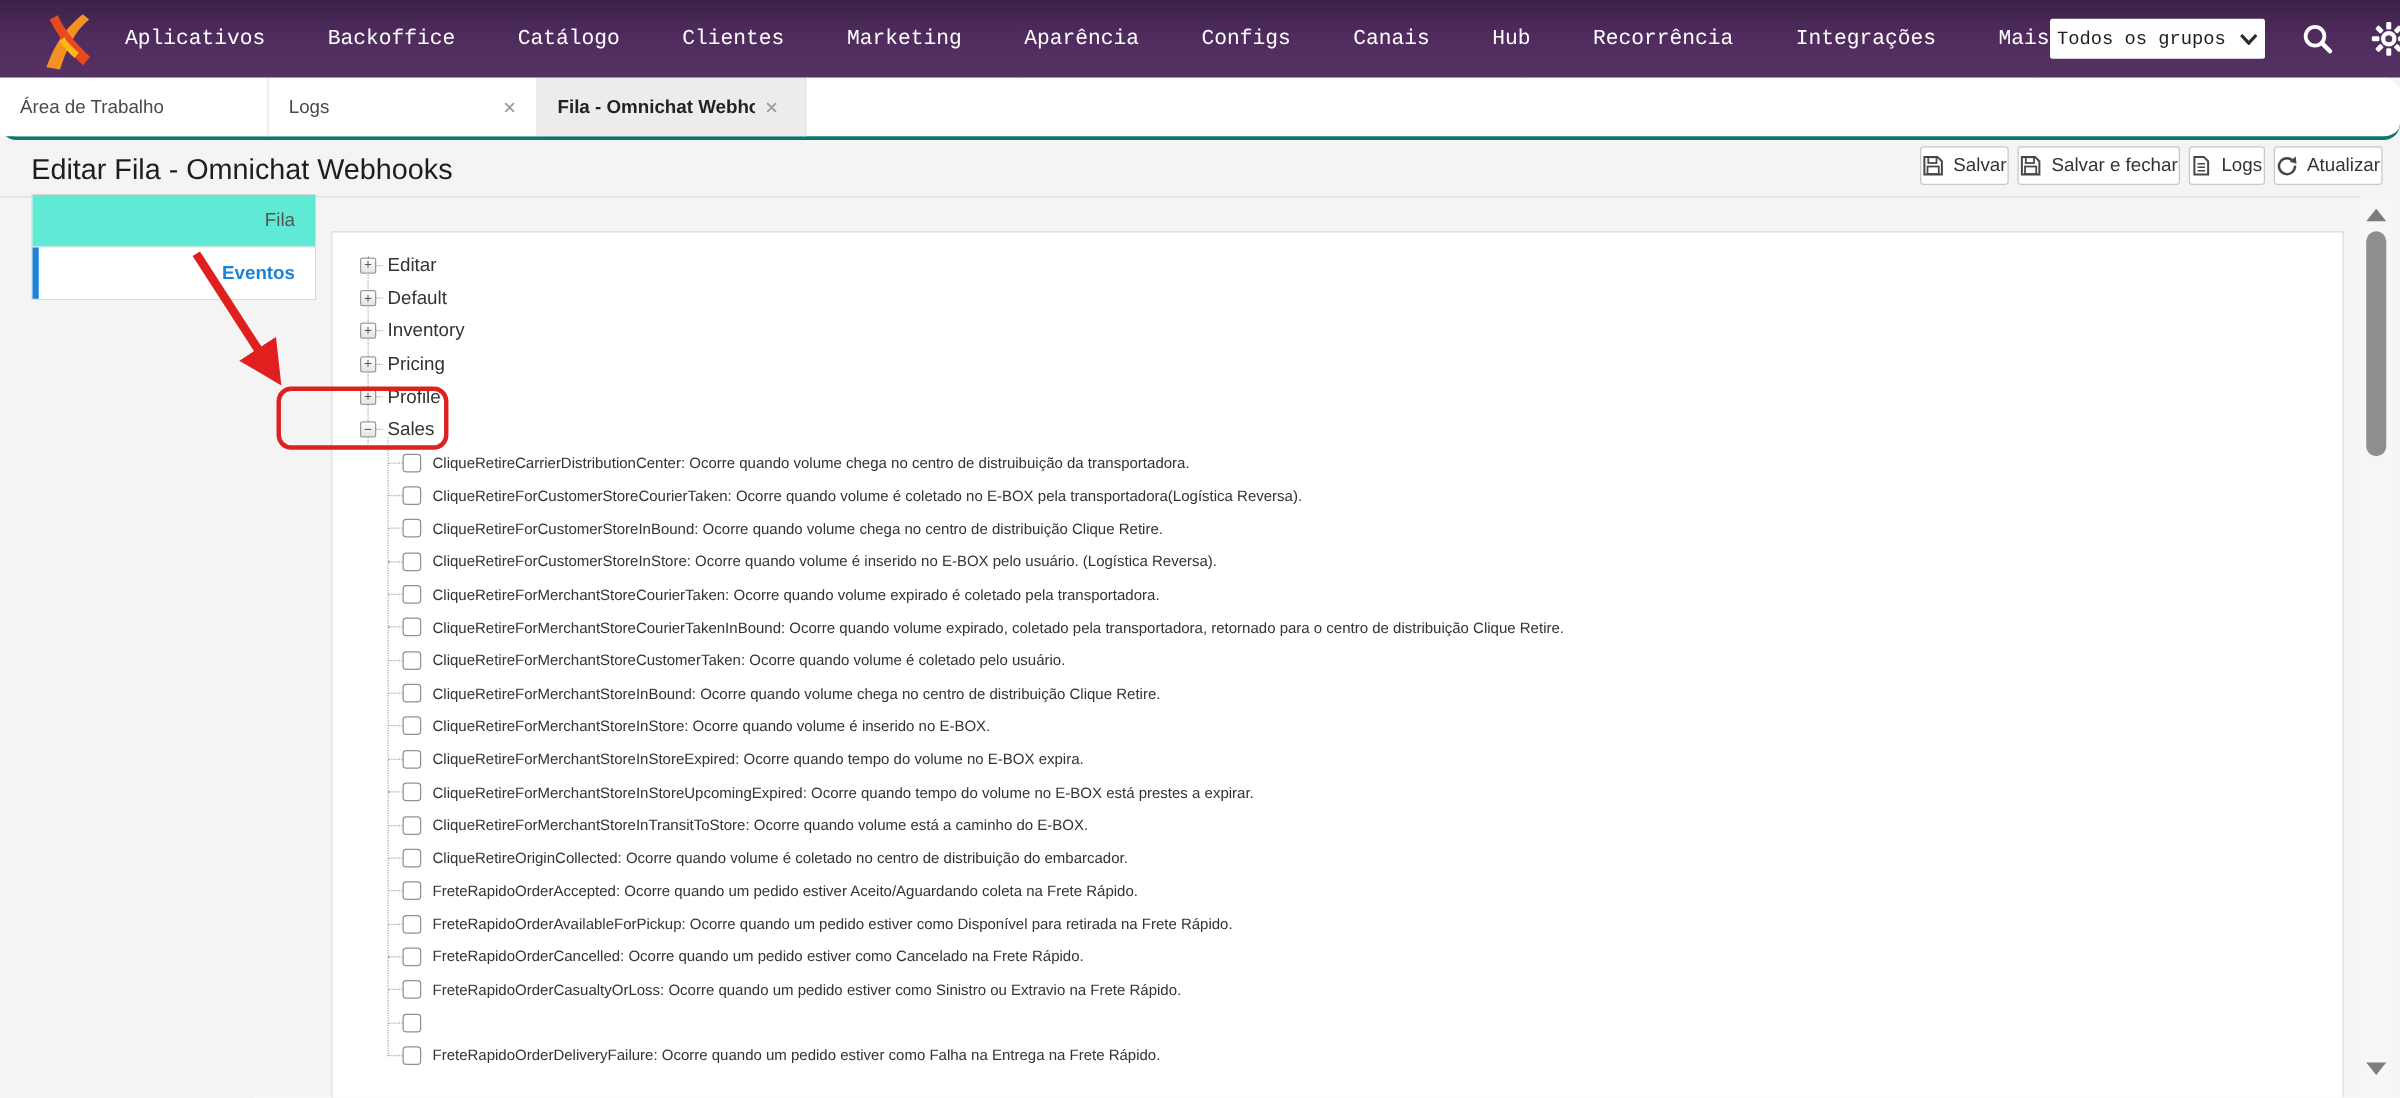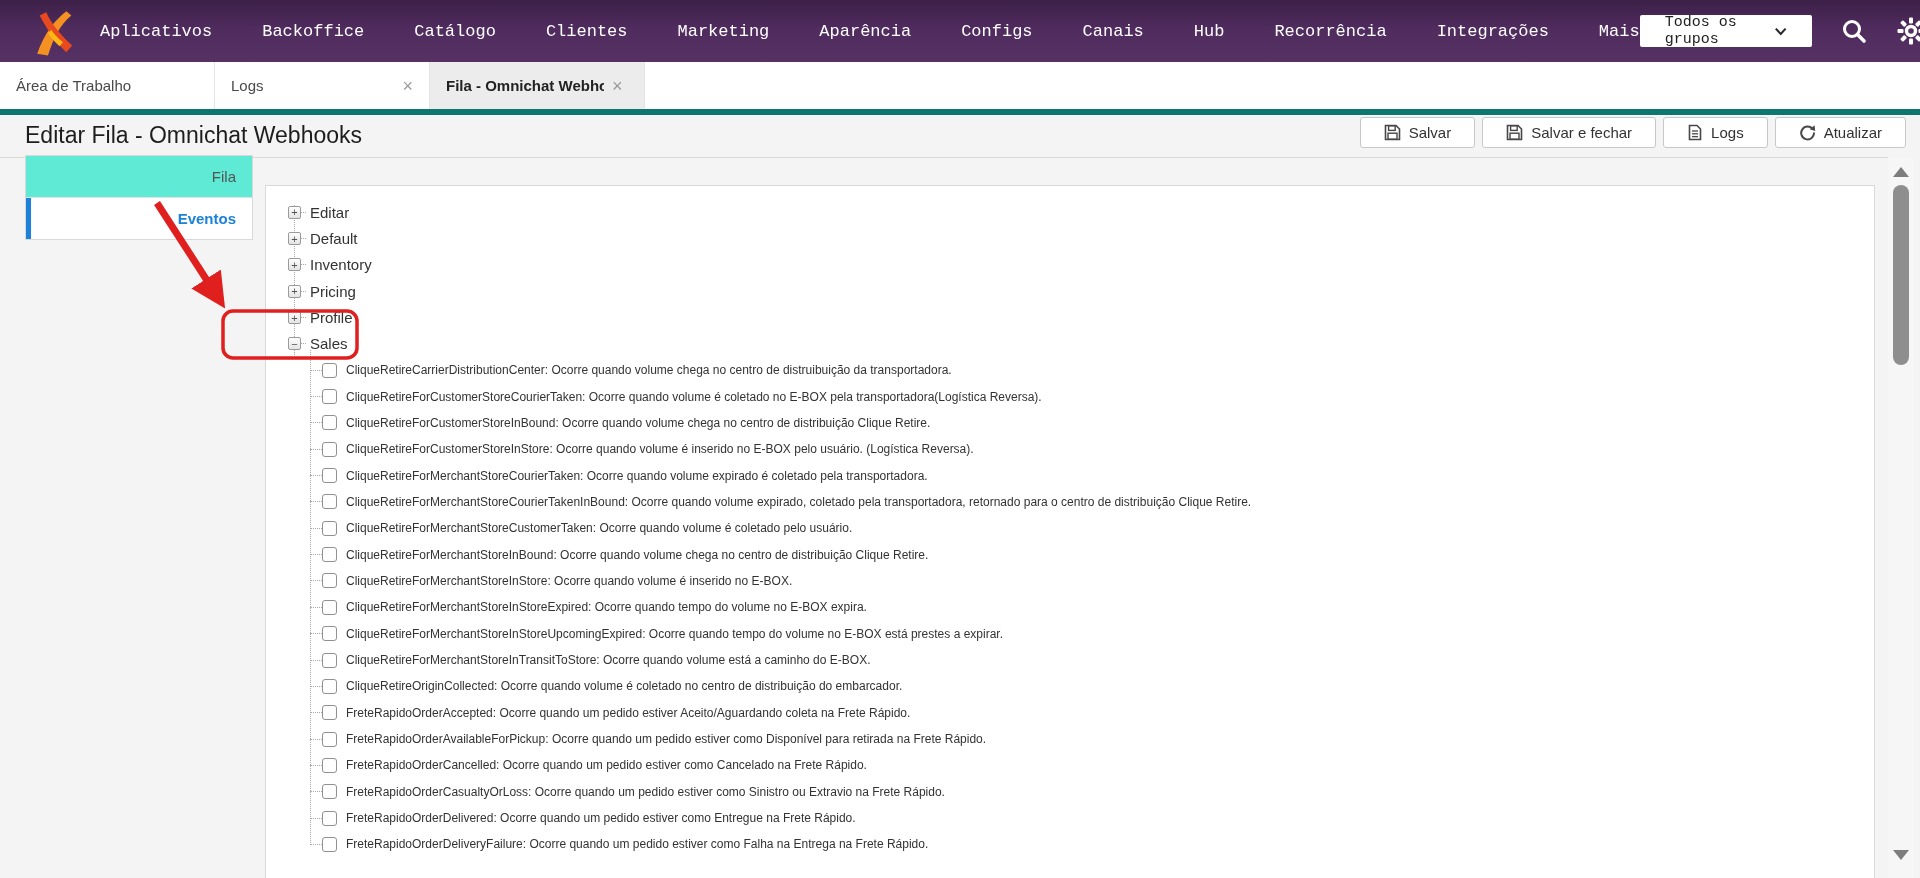--- a/index.html
+++ b/index.html
@@ -15,44 +15,44 @@
     background:linear-gradient(#3c2047,#4f2b5e 45%,#553164);
     display:flex;align-items:center;z-index:5;font-family:Liberation Mono, monospace;
   }
   .logo{width:54px;height:50px;margin:4px 20px 0 26px;flex:none;}
   .nav-items{display:flex;align-items:center;gap:50px;color:#fff;font-size:17px;}
   .nav-item{cursor:pointer;white-space:nowrap;}
   .nav-right{margin-left:auto;display:flex;align-items:center;gap:28px;margin-right:20px;}
   .group-select{
     width:172px;height:32px;background:#fff;border-radius:2px;box-sizing:border-box;
     display:flex;align-items:center;justify-content:space-between;
-    padding:0 25px;font-size:15px;color:#1e1e1e;cursor:pointer;
+    padding:0 6px;font-size:15px;color:#1e1e1e;cursor:pointer;
   }
   .nav-icon{display:flex;align-items:center;cursor:pointer;}
 
   
   .tabstrip{
     position:absolute;top:62px;left:0;right:0;height:47px;background:#fff;
-    border-bottom:6px solid #0f766e;display:flex;z-index:4;
+    border-bottom:3px solid #0f766e;display:flex;z-index:4;border-radius:13px;
   }
   .tab{
     width:215px;box-sizing:border-box;border-right:1px solid #e4e4e4;
     display:flex;align-items:center;gap:8px;padding:0 16px;
     font-size:15px;color:#4a4a4a;cursor:pointer;background:#fff;
   }
   .tab .tab-label{flex:1;white-space:nowrap;overflow:hidden;}
   .tab.active{background:#ececec;color:#222;font-weight:bold;}
   .tab-close{color:#9a9a9a;font-size:18px;line-height:1;cursor:pointer;font-weight:normal;}
 
   
   .page-title{position:absolute;top:122px;left:25px;font-size:23px;font-weight:normal;color:#1d1d1d;z-index:3;}
   .toolbar{position:absolute;top:117px;right:14px;display:flex;gap:7px;z-index:3;}
   .btn{
     height:31px;box-sizing:border-box;background:#fff;border:1px solid #c8c8c8;border-radius:3px;
-    display:flex;align-items:center;gap:8px;padding:0 23px;font-size:15px;color:#333;cursor:pointer;
+    display:flex;align-items:center;gap:8px;padding:0 1px;font-size:15px;color:#333;cursor:pointer;
   }
   .hdivider{position:absolute;top:157px;left:0;width:1888px;height:1px;background:#d9d9d9;}
 
   
   .sidebar{position:absolute;left:25px;top:155px;width:228px;background:#fff;border:1px solid #d9d9d9;box-sizing:border-box;}
   .side-item{
     height:41px;display:flex;align-items:center;justify-content:flex-end;
     padding-right:16px;font-size:15px;color:#555;background:#5eead4;
     border-bottom:1px solid #e2e2e2;position:relative;cursor:pointer;
   }
@@ -329,21 +329,20 @@
           <span class="ev-label">FreteRapidoOrderCancelled: Ocorre quando um pedido estiver como Cancelado na Frete Rápido.</span>
         </div>
         <div class="t-row ev">
           <span class="stub"></span>
           <span class="cb"></span>
           <span class="ev-label">FreteRapidoOrderCasualtyOrLoss: Ocorre quando um pedido estiver como Sinistro ou Extravio na Frete Rápido.</span>
         </div>
         <div class="t-row ev">
           <span class="stub"></span>
           <span class="cb"></span>
-          <span class="ev-label">FreteRapidoOrderDelivered: Ocorre quando um pedido estiver como Entregue na Frete Rápido.</span>
         </div>
         <div class="t-row ev">
           <span class="stub"></span>
           <span class="cb"></span>
           <span class="ev-label">FreteRapidoOrderDeliveryFailure: Ocorre quando um pedido estiver como Falha na Entrega na Frete Rápido.</span>
         </div>
       </div>
   </div>
 
   <div class="scrollbar">

